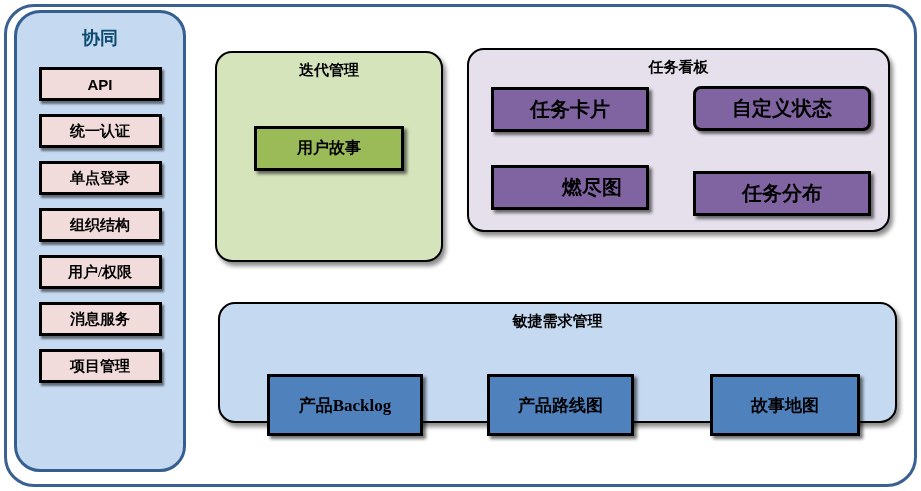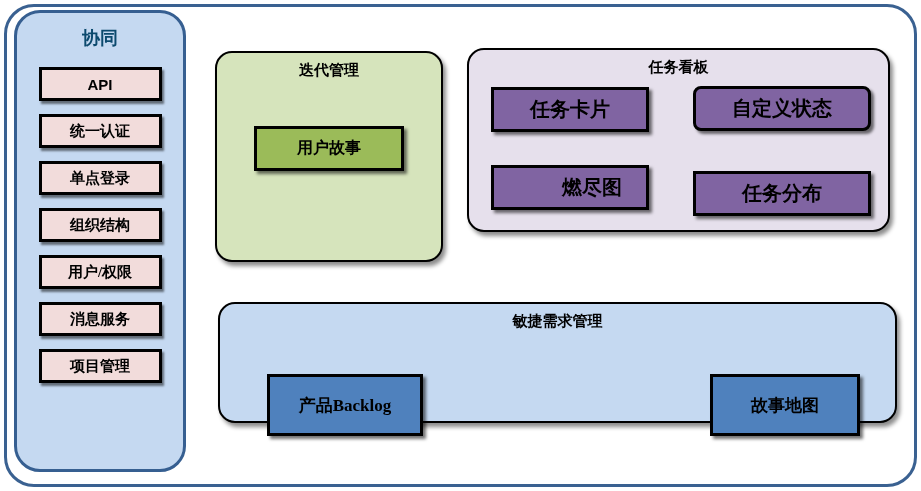--- a/index.html
+++ b/index.html
@@ -133,16 +133,17 @@
     <div class="panel-title">任务看板</div>
     <div class="pill c1 p1">任务卡片</div>
     <div class="pill c2 p2">自定义状态</div>
     <div class="pill c1 p3">燃尽图</div>
     <div class="pill c2 p4">任务分布</div>
   </section>
 
   <section class="panel agile">
     <div class="panel-title">敏捷需求管理</div>
     <div class="pill p1">产品Backlog</div>
+    <div class="pill p2">产品路线图</div>
     <div class="pill p3">故事地图</div>
   </section>
 
 </div>
 
 </body></html>

